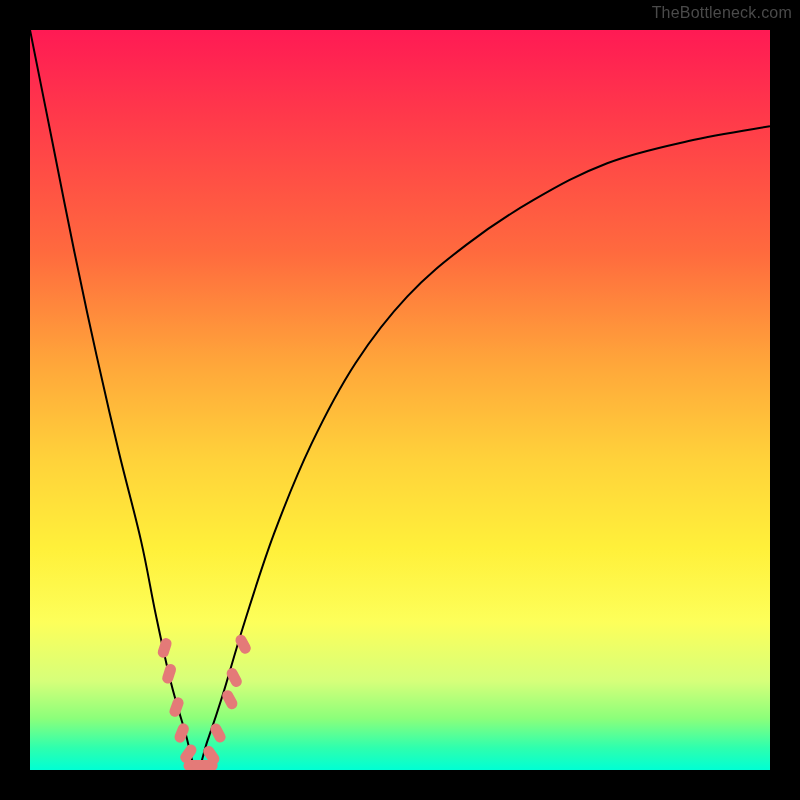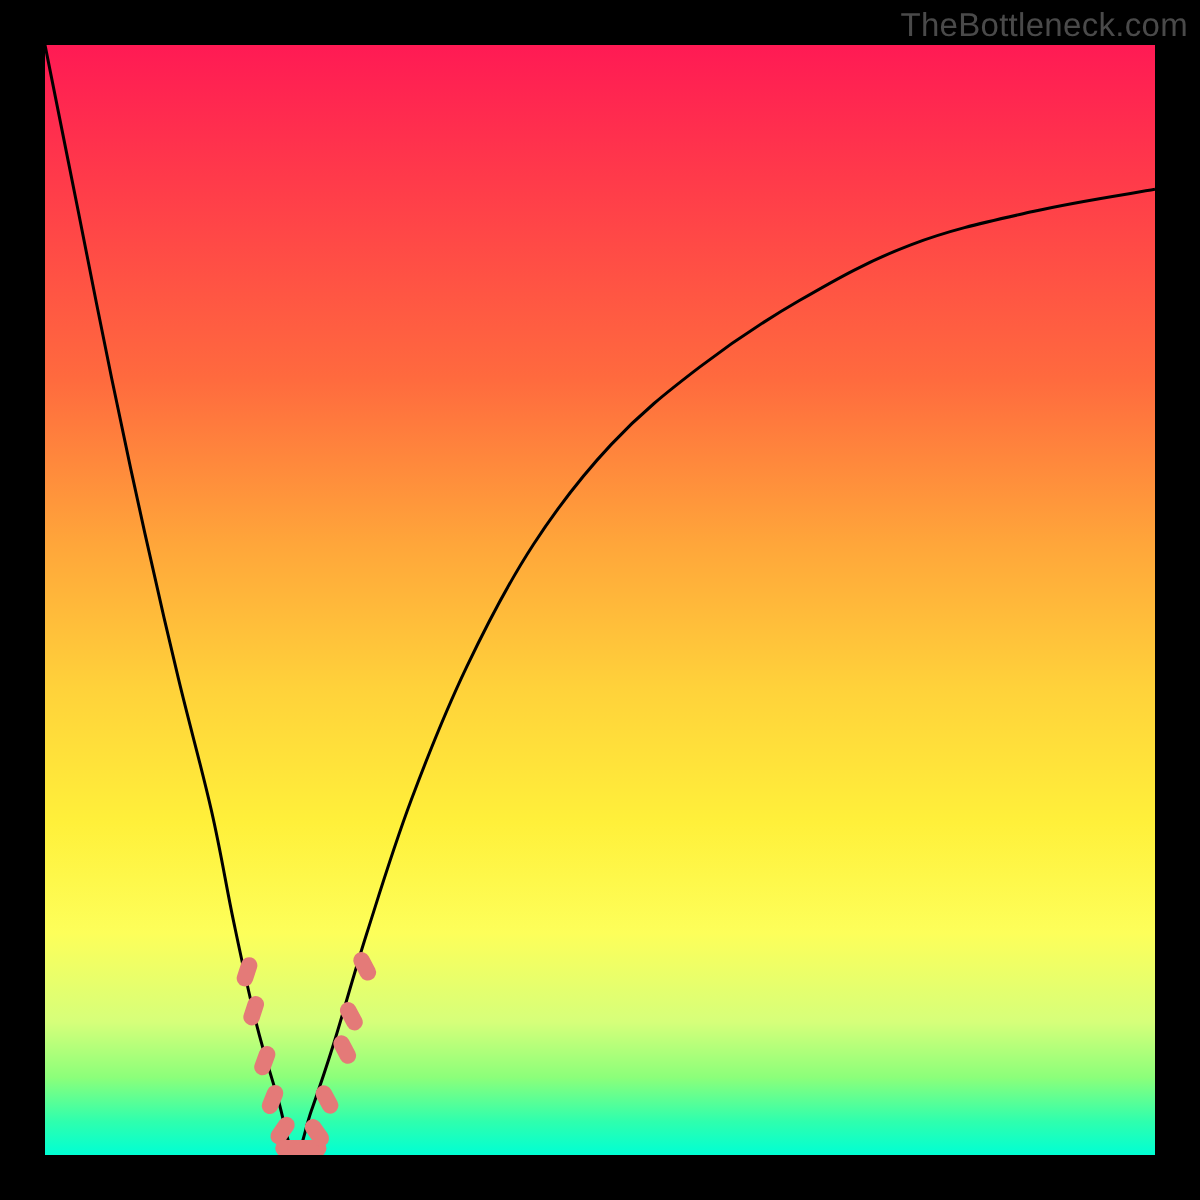--- a/index.html
+++ b/index.html
@@ -41,21 +41,21 @@
       #8cff7a 93%,
       #2effae 97%,
       #00ffd4 100%
     );
   }
   .watermark {
     position: absolute;
     top: 4px;
     right: 8px;
     color: #4a4a4a;
-    font-size: 22px;
+    font-size: 16px;
     font-weight: 500;
     letter-spacing: 0.2px;
     user-select: none;
   }
   svg.curves {
     position: absolute;
     left: 0; top: 0;
     width: 740px;
     height: 740px;
   }

